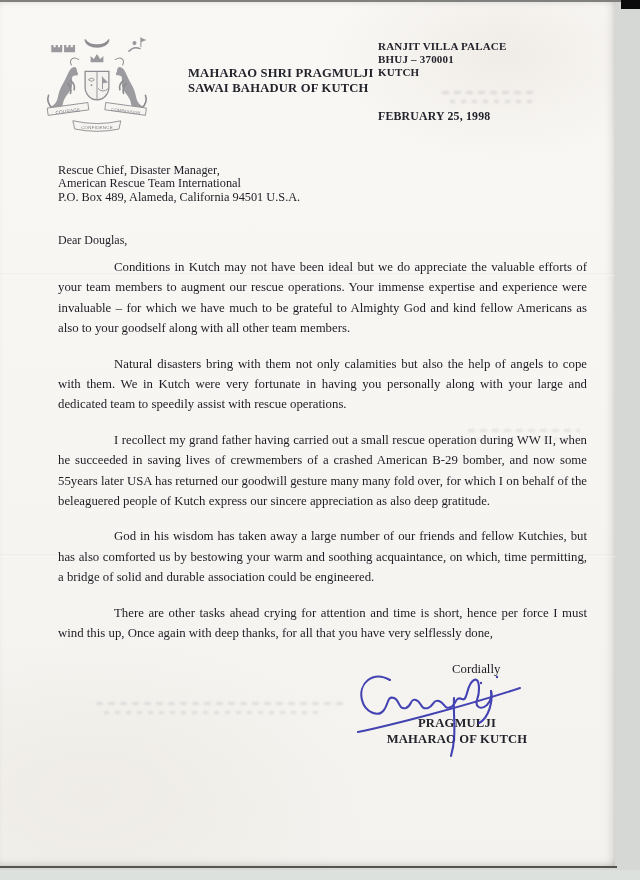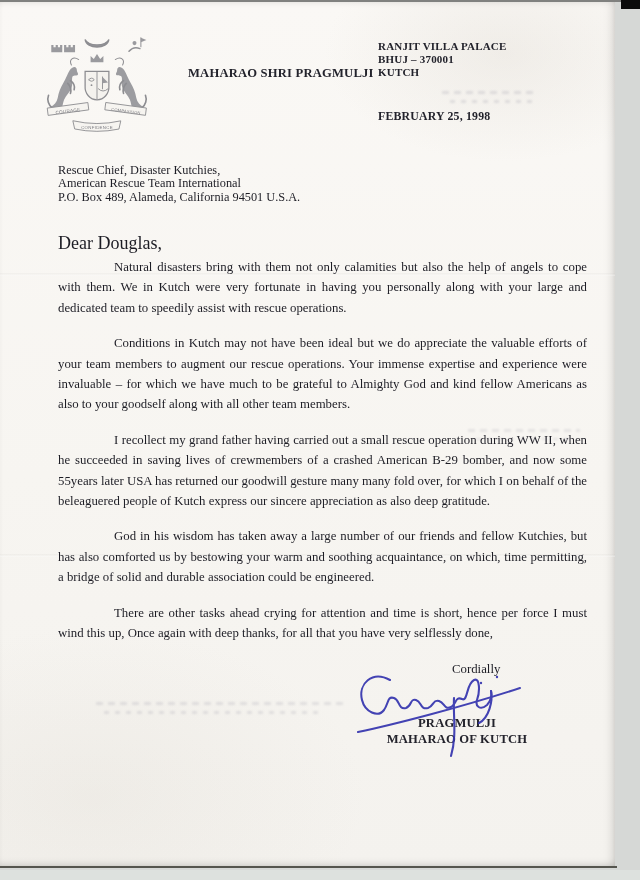--- a/index.html
+++ b/index.html
@@ -44,21 +44,21 @@
   .sm3{left:96px;top:697px;width:252px;height:20px;opacity:.15;}
 
   
   .crest{position:absolute;left:33px;top:26px;width:128px;height:118px;}
   .lh-title{position:absolute;left:188px;top:37px;font-weight:bold;font-size:12.6px;line-height:15px;color:#23232c;letter-spacing:.2px;margin-top:27px;}
   .lh-addr{position:absolute;left:378px;top:38px;font-weight:bold;font-size:11px;line-height:13.2px;color:#23232c;letter-spacing:.2px;}
   .lh-date{position:absolute;left:378px;top:107px;font-weight:bold;font-size:11.8px;color:#23232c;letter-spacing:.2px;}
 
   
   .recipient{position:absolute;left:58px;top:162px;font-size:12.3px;line-height:13.4px;color:#1d1d25;}
-  .salutation{position:absolute;left:58px;top:231px;font-size:18px;color:#1d1d25;}
+  .salutation{position:absolute;left:58px;top:231px;font-size:12px;color:#1d1d25;}
   .letter-body{position:absolute;left:58px;top:255px;width:529px;font-size:12.8px;line-height:20.4px;
     text-align:justify;color:#1d1d25;}
   .letter-body p{margin:0 0 15px;text-indent:56px;}
 
   
   .cordially{position:absolute;left:420px;top:660px;font-size:12.8px;color:#1d1d25;margin-left:32px;}
   .signer{position:absolute;left:372px;top:714px;width:170px;text-align:center;
     font-weight:bold;font-size:12.6px;line-height:15.5px;color:#23232c;letter-spacing:.2px;}
   .sig{position:absolute;left:350px;top:664px;width:192px;height:96px;z-index:5;pointer-events:none;}
 </style>
@@ -123,39 +123,40 @@
       <g font-family="Liberation Sans, sans-serif" font-size="5" fill="#7c7c82" stroke="none" text-anchor="middle" letter-spacing="0.3">
         <text x="38.5" y="89" transform="rotate(-7.5 38.5 89)">COURAGE</text>
         <text x="101.5" y="89" transform="rotate(7.5 101.5 89)" font-size="4.4">COMPASSION</text>
         <text x="70" y="106.5" font-size="4.8">CONFIDENCE</text>
       </g>
     </g>
   </svg>
 
   <div class="lh-title">
     <div>MAHARAO SHRI PRAGMULJI</div>
+    <div>SAWAI BAHADUR OF KUTCH</div>
   </div>
   <div class="lh-addr">
     <div>RANJIT VILLA PALACE</div>
     <div>BHUJ – 370001</div>
     <div>KUTCH</div>
   </div>
   <div class="lh-date">FEBRUARY 25, 1998</div>
 
   <div class="recipient">
-    <div>Rescue Chief, Disaster Kutchies,</div>
+    <div>Rescue Chief, Disaster Manager,</div>
     <div>American Rescue Team International</div>
     <div>P.O. Box 489, Alameda, California 94501 U.S.A.</div>
   </div>
 
   <div class="salutation">Dear Douglas,</div>
 
   <div class="letter-body">
+    <p>Conditions in Kutch may not have been ideal but we do appreciate the valuable efforts of your team members to augment our rescue operations.  Your immense expertise and experience were invaluable – for which we have much to be grateful to Almighty God and kind fellow Americans as also to your goodself along with all other team members.</p>
     <p>Natural disasters bring with them not only calamities but also the help of angels to cope with them.  We in Kutch were very fortunate in having you personally along with your large and dedicated team to speedily assist with rescue operations.</p>
-    <p>Conditions in Kutch may not have been ideal but we do appreciate the valuable efforts of your team members to augment our rescue operations.  Your immense expertise and experience were invaluable – for which we have much to be grateful to Almighty God and kind fellow Americans as also to your goodself along with all other team members.</p>
     <p>I recollect my grand father having carried out a small rescue operation during WW II, when he succeeded in saving lives of crewmembers of a crashed American B-29 bomber, and now some 55years later USA has returned our goodwill gesture many many fold over, for which I on behalf of the beleaguered people of Kutch express our sincere appreciation as also deep gratitude.</p>
     <p>God in his wisdom has taken away a large number of our friends and fellow Kutchies, but has also comforted us by bestowing your warm and soothing acquaintance, on which, time permitting, a bridge of  solid and durable association could be engineered.</p>
     <p>There are other tasks ahead crying for attention and time is short, hence per force I must wind this up,  Once again with deep thanks, for all that  you have very selflessly  done,</p>
   </div>
 
   <div class="cordially">Cordially</div>
   <div class="signer">
     <div>PRAGMULJI</div>
     <div>MAHARAO OF KUTCH</div>
   </div>

